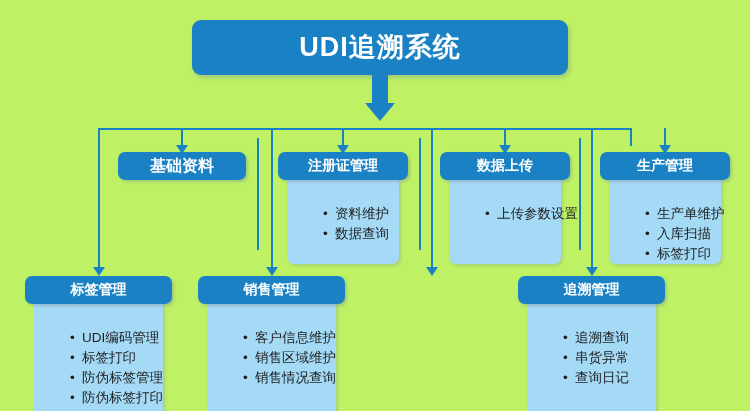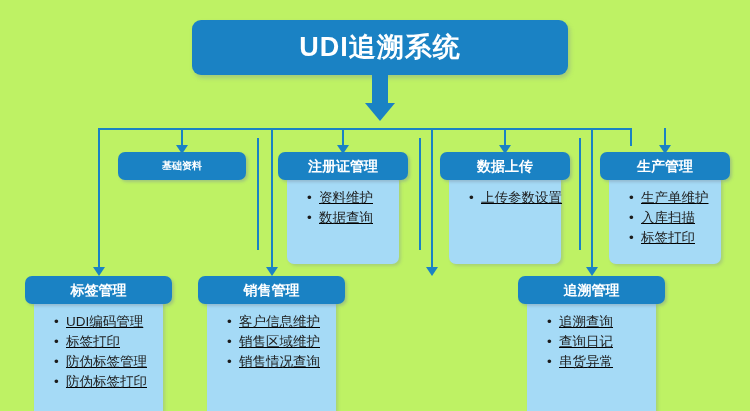--- a/index.html
+++ b/index.html
@@ -86,43 +86,43 @@
     top: 0;
     width: 100%;
     height: 28px;
     background: #1a82c4;
     border-radius: 7px;
     box-shadow: 2px 2px 3px rgba(120,140,155,0.40);
     display: flex;
     align-items: center;
     justify-content: center;
     z-index: 2;
+    font-family: Liberation Serif, serif;
   }
   .card-head-text {
     color: #ffffff;
     font-size: 14px;
     font-weight: bold;
     line-height: 1;
   }
   .card-body {
     position: absolute;
     left: 9px;
     top: 22px;
     right: 9px;
     background: #a5daf6;
     border-radius: 7px;
     box-shadow: 2px 2px 3px rgba(120,140,155,0.30);
     padding: 14px 0 6px 0;
     z-index: 1;
   }
   .card-body ul {
-    margin: 0;
+    margin: 16px;
     padding: 0 0 0 20px;
     list-style: none;
-    text-decoration: underline;
   }
   .card-body li {
     position: relative;
     color: #1c1c1c;
     font-size: 13.5px;
     line-height: 20px;
     padding-left: 12px;
     white-space: nowrap;
   }
   .card-body li::before {
@@ -141,21 +141,21 @@
     height: 28px;
     background: #1a82c4;
     border-radius: 7px;
     box-shadow: 2px 2px 3px rgba(120,140,155,0.40);
     display: flex;
     align-items: center;
     justify-content: center;
   }
   .pill-text {
     color: #ffffff;
-    font-size: 10px;
+    font-size: 16px;
     font-weight: bold;
     line-height: 1;
   }
 </style>
 </head>
 <body>
 
 <div id="canvas">
 
   <div class="title-box">
@@ -265,19 +265,19 @@
   </div>
 
 
   <div class="card" style="left:518px; top:276px; width:147px; height:135px;">
     <div class="card-head">
       <span class="card-head-text">追溯管理</span>
     </div>
     <div class="card-body" style="height:113px;">
       <ul>
         <li>追溯查询</li>
+        <li>串货异常</li>
         <li>查询日记</li>
-        <li>串货异常</li>
       </ul>
     </div>
   </div>
 
 </div>
 
 </body></html>

